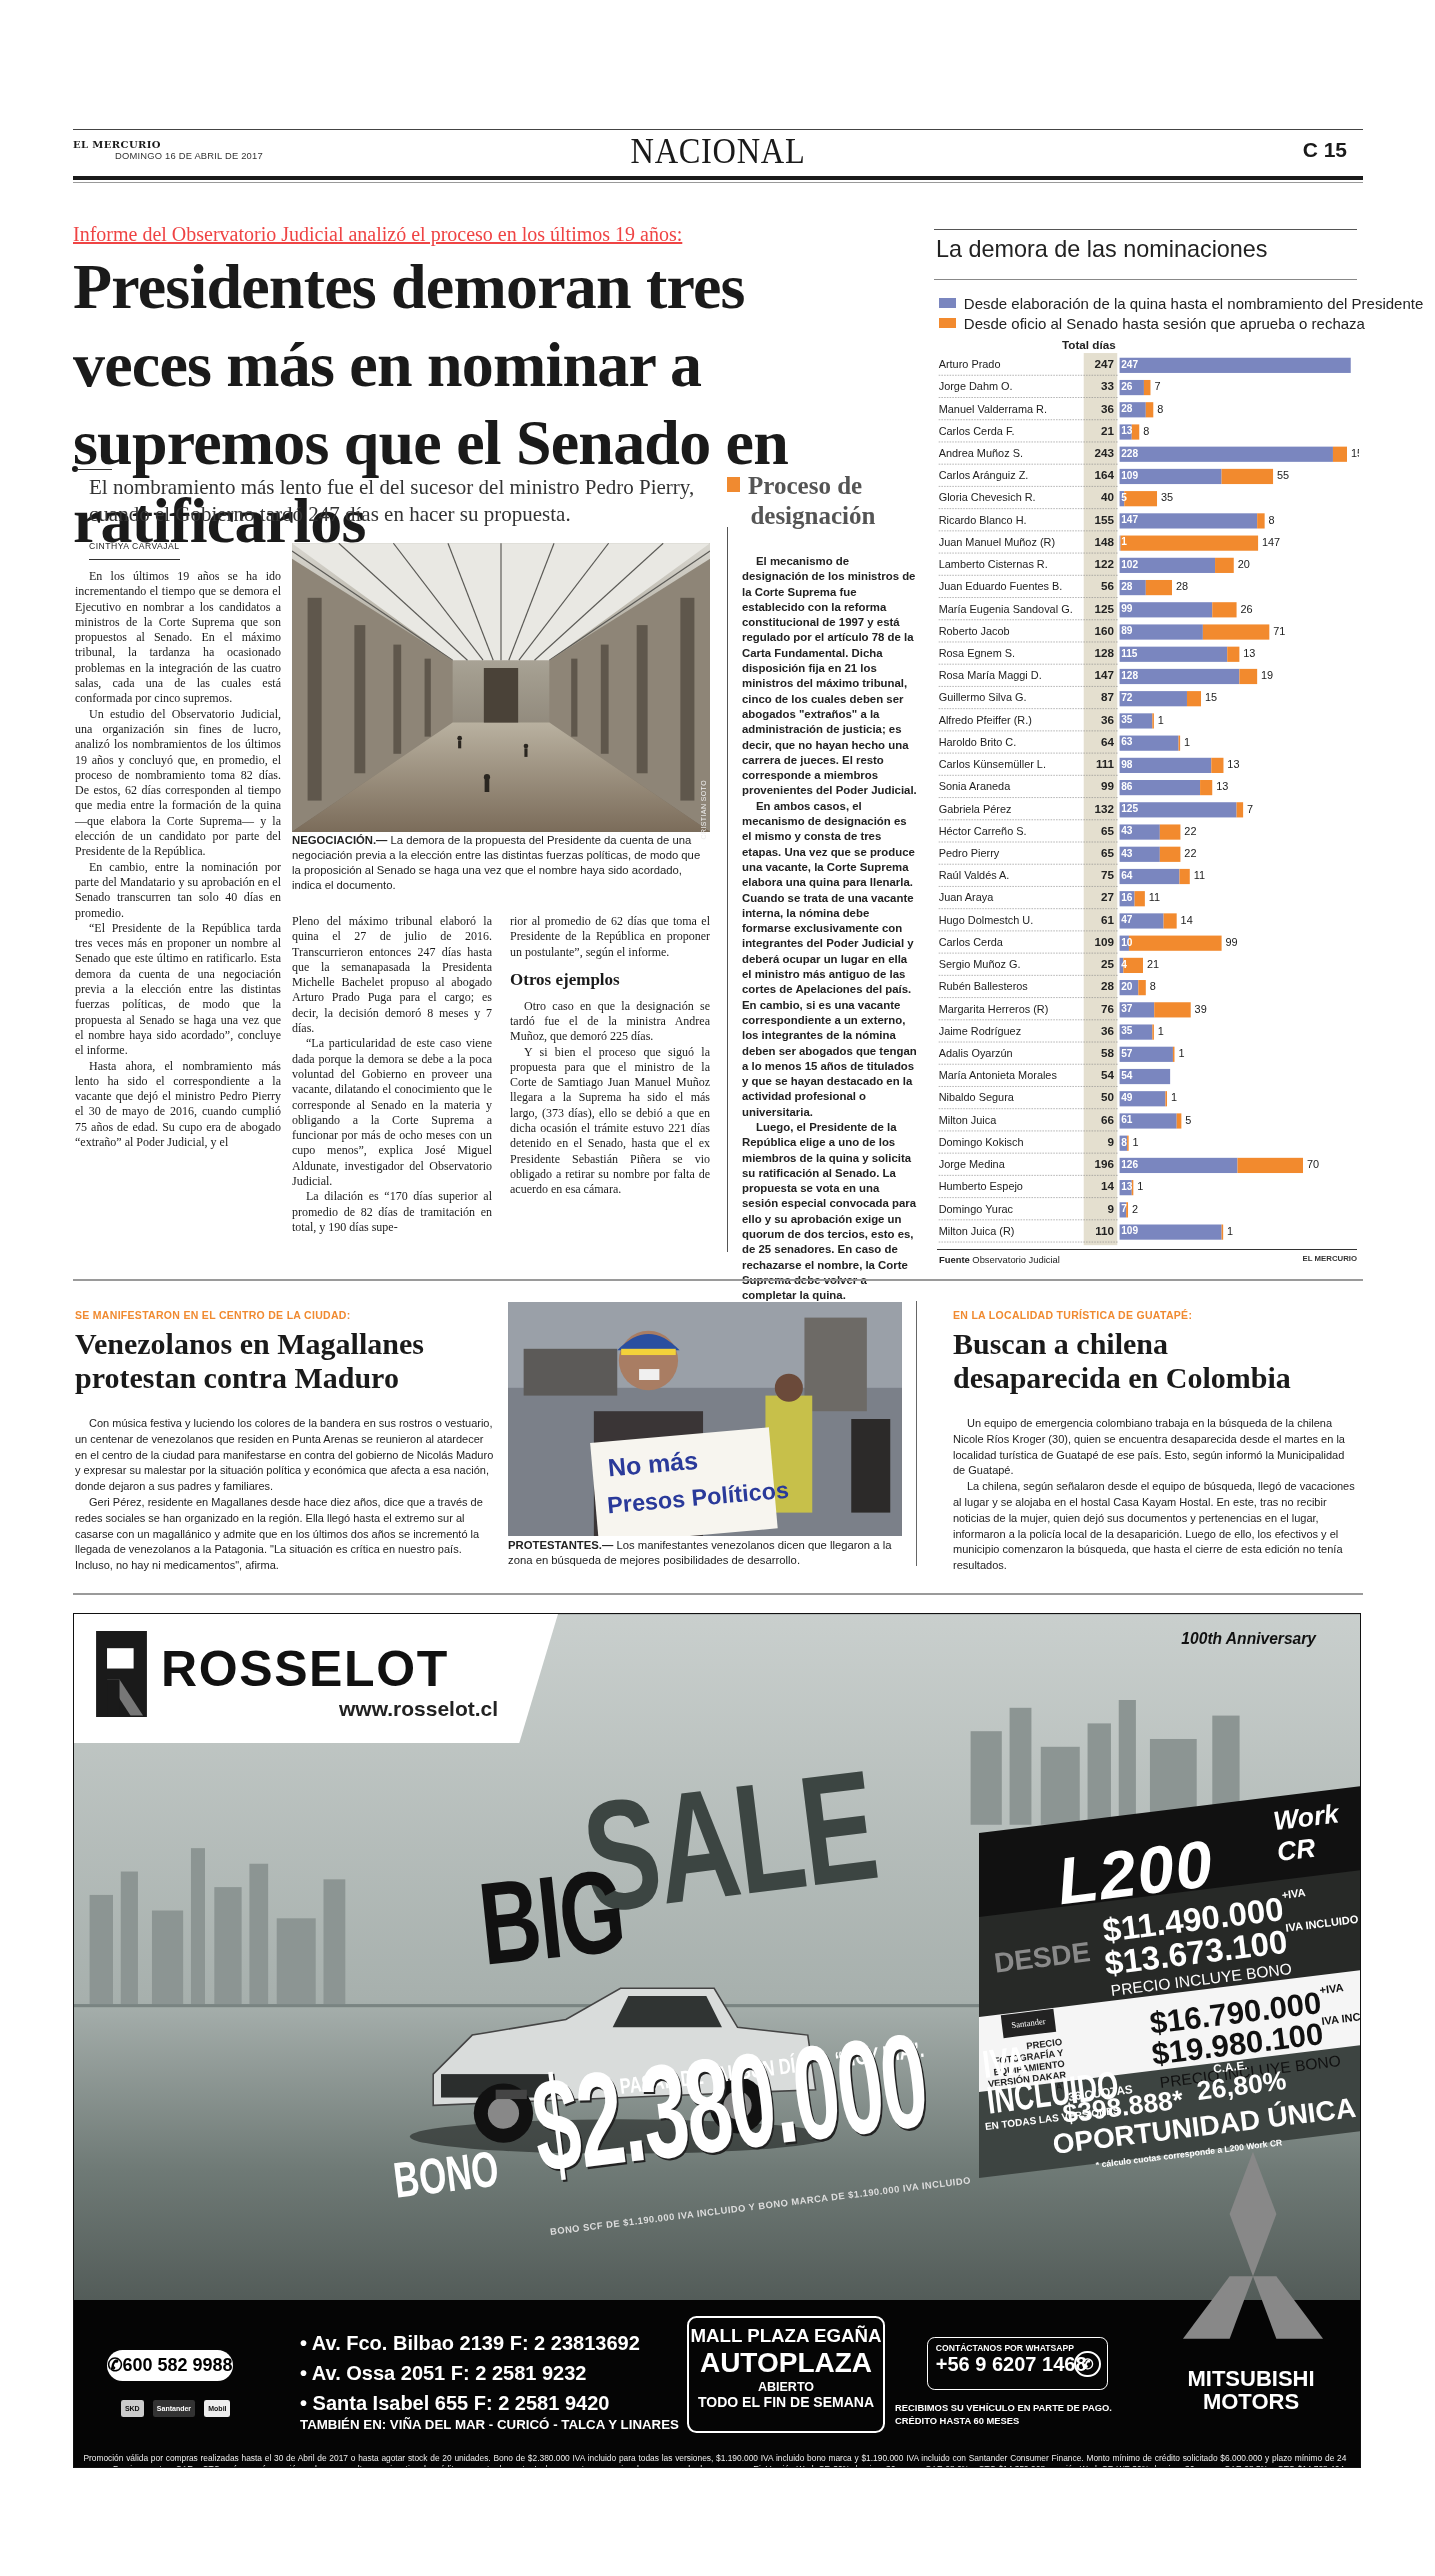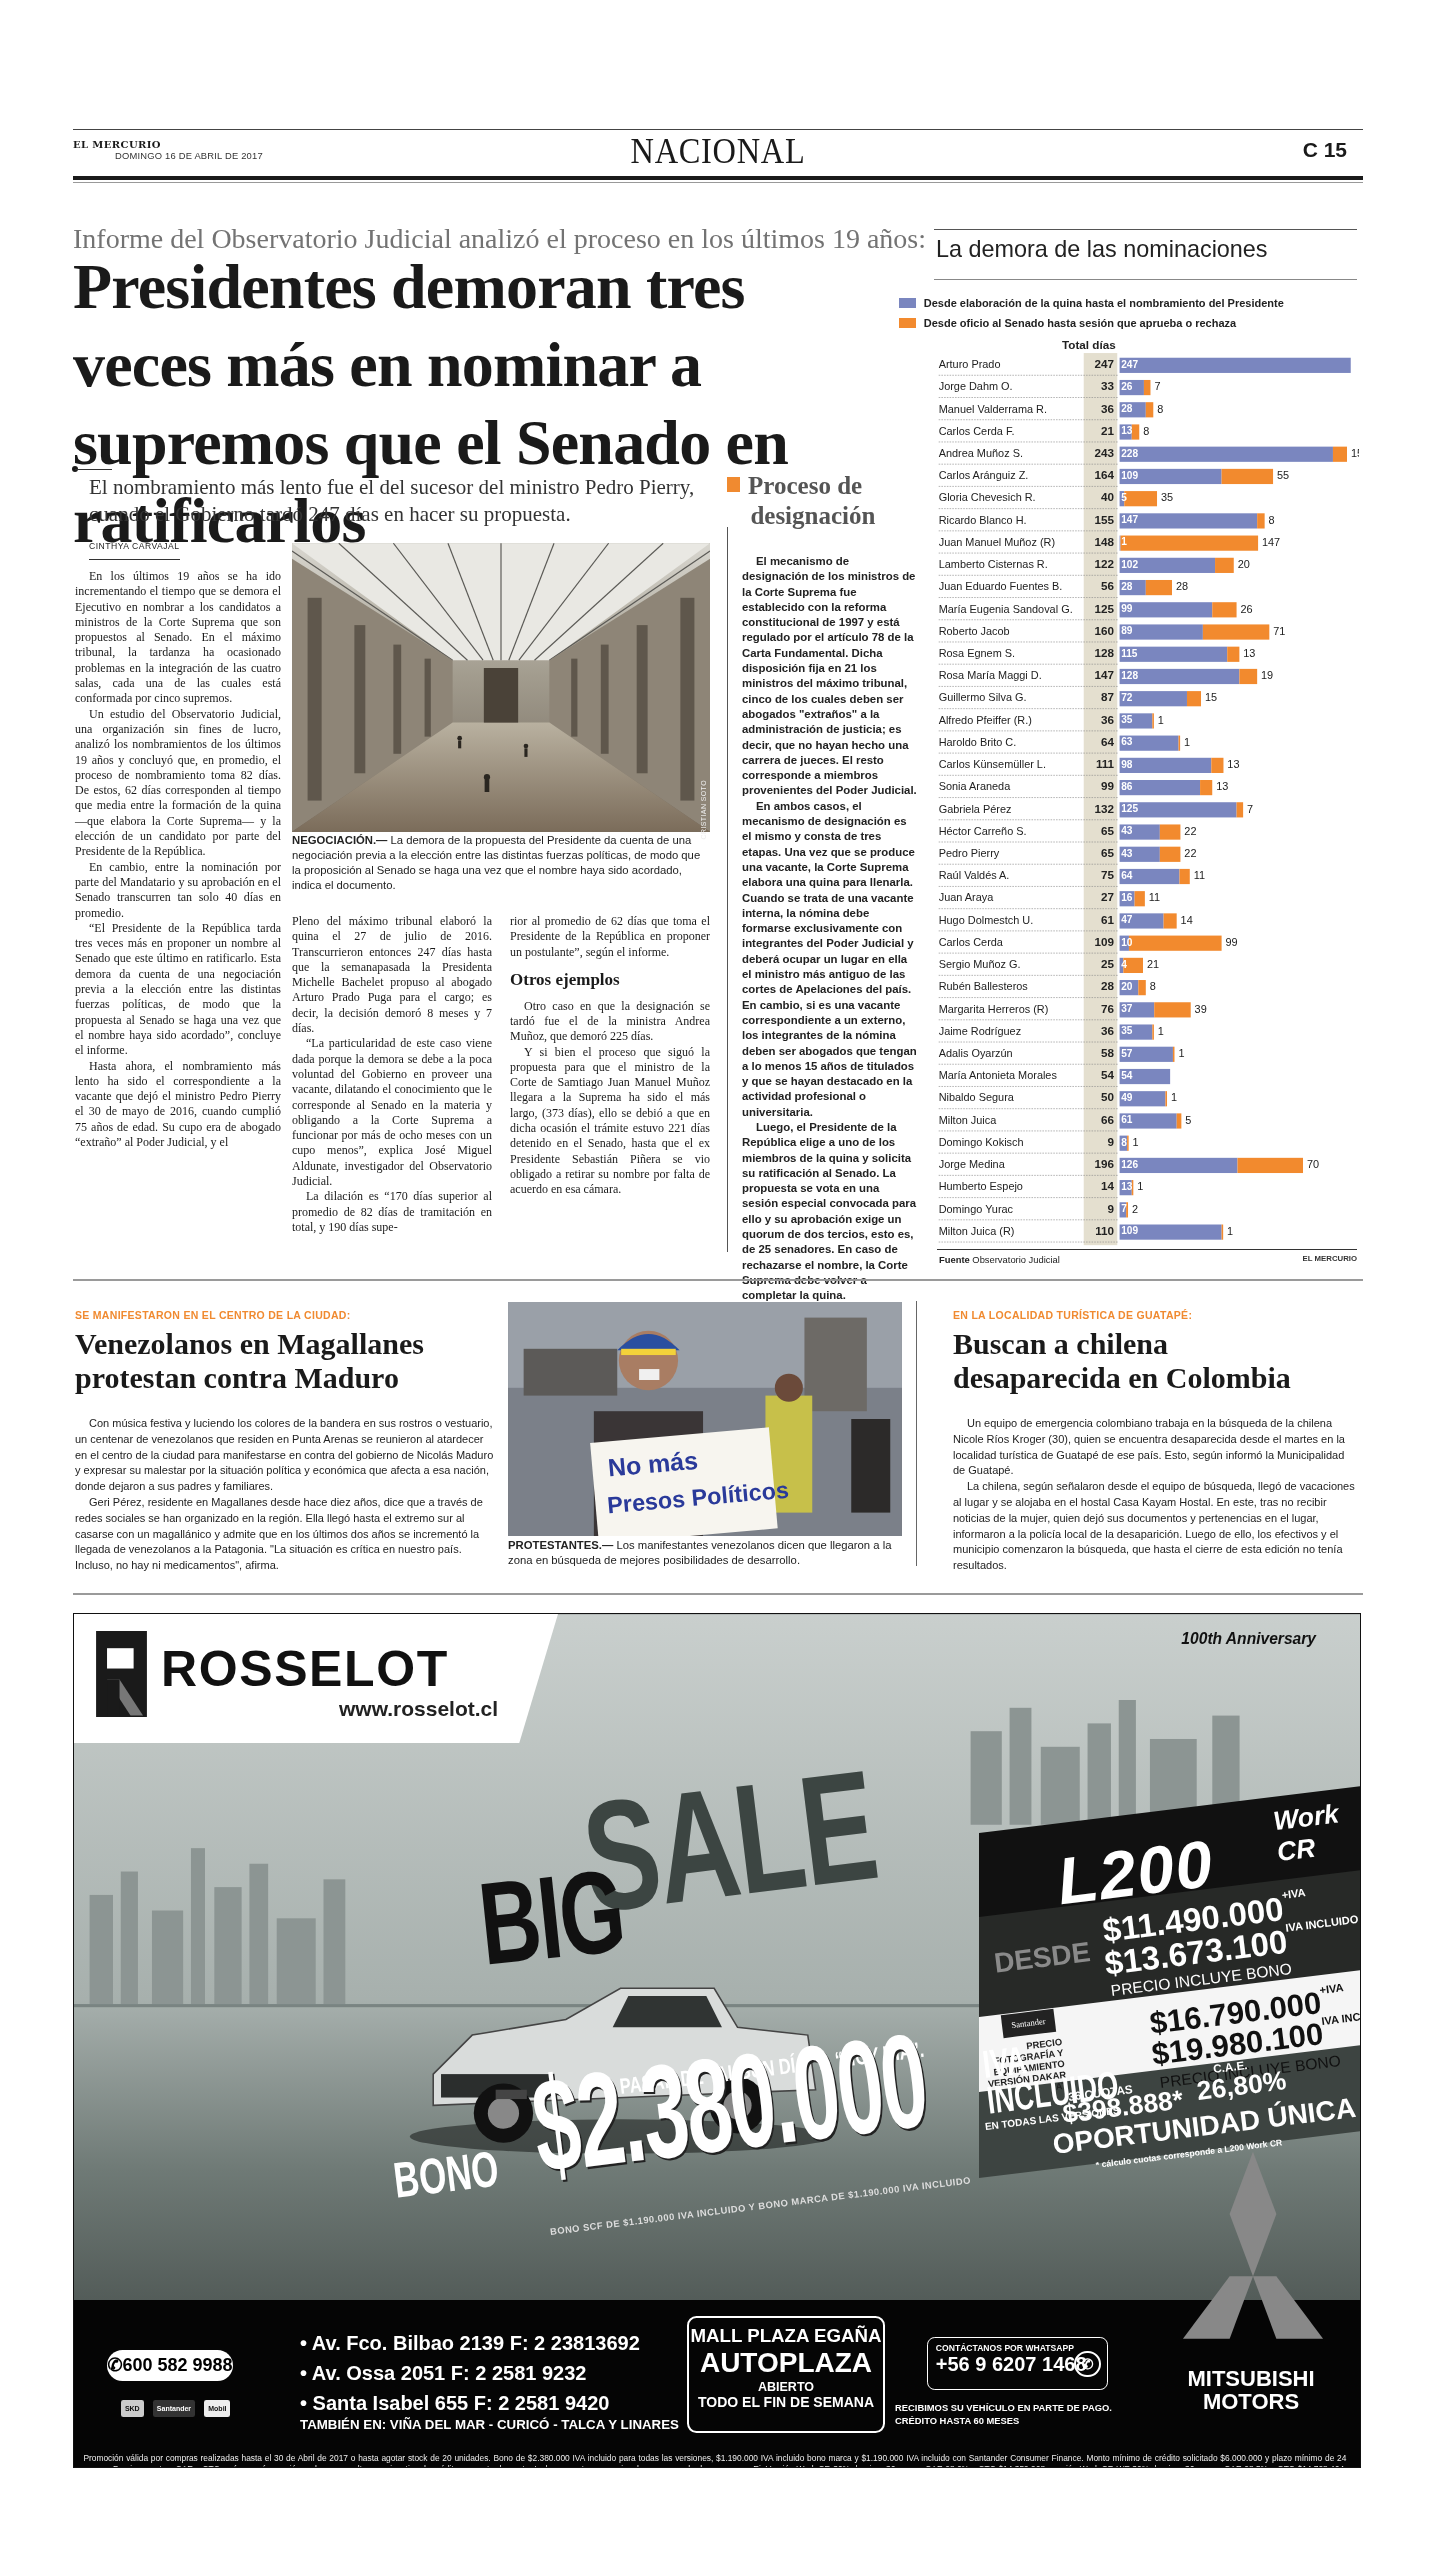--- a/index.html
+++ b/index.html
@@ -10,21 +10,21 @@
   .masthead { position: absolute; left: 73px; top: 129px; width: 1290px; height: 47px; border-top: 1.6px solid #444; }
   .mh-left { position: absolute; left: 0; top: 9.4px; }
   .mh-brand { font-family: "DejaVu Serif", serif; font-weight: bold; font-size: 10px; letter-spacing: 0.4px; }
   .mh-date { font-family: "Liberation Sans", sans-serif; font-size: 9.4px; color: #333; letter-spacing: 0.2px; padding-left: 42px; }
   .mh-section { position: absolute; left: 0; right: 0; top: 0px; text-align: center; font-family: "Liberation Serif", serif; font-size: 36px; letter-spacing: 0.8px; transform: scaleX(0.9); }
   .mh-page { position: absolute; right: 16px; top: 7.8px; font-family: "Liberation Sans", sans-serif; font-weight: bold; font-size: 21px; }
   .mh-rule { position: absolute; left: 73px; top: 176px; width: 1290px; height: 3.9px; background: #1a1a1a; }
   .mh-rule2 { position: absolute; left: 73px; top: 182px; width: 1290px; height: 0.8px; background: #999; }
 
   
-  .kicker { position: absolute; left: 73px; top: 223px; font-family: "Liberation Serif", serif; font-size: 28px; color: #737373; }
+  .kicker { position: absolute; left: 73px; top: 223px; font-family: "Liberation Serif", serif; font-size: 20px; color: #ef4444; text-decoration: underline; }
   .headline { position: absolute; left: 73px; top: 248px; width: 811px; font-family: "Liberation Serif", serif; font-size: 64px; line-height: 78px; color: #1a1a1a; letter-spacing: -0.8px; }
   .hl-rule { position: absolute; left: 75px; top: 469px; width: 37px; height: 0.8px; background: #333; }
   .hl-dot { position: absolute; left: 72px; top: 466px; width: 6.2px; height: 6.2px; border-radius: 50%; background: #1a1a1a; }
   .deck { position: absolute; left: 89px; top: 474px; width: 608px; font-family: "Liberation Serif", serif; font-size: 21px; line-height: 26.5px; color: #333; }
   .byline { position: absolute; left: 89px; top: 541px; font-family: "Liberation Sans", sans-serif; font-size: 8.6px; letter-spacing: 0.5px; color: #222; border-bottom: 0.8px solid #333; padding-bottom: 8px; }
 
   .col { position: absolute; font-family: "Liberation Serif", serif; font-size: 12px; line-height: 15.3px; text-align: justify; color: #1a1a1a; hyphens: auto; }
   .col p { text-indent: 14px; }
   .col1 { left: 75px; top: 569px; width: 206px; }
   .col2 { left: 292px; top: 914px; width: 200px; }
@@ -41,21 +41,21 @@
   .side-title { position: absolute; left: 727px; top: 471px; width: 187px; font-family: "Liberation Serif", serif; font-size: 25px; line-height: 30px; color: #555; font-weight: bold; }
   .side-title .sq { display: inline-block; width: 13.3px; height: 15.6px; background: #f08a30; margin-right: 7.8px; vertical-align: 1.6px; }
   .side-title .t2 { display: block; padding-left: 23.4px; }
   .side-body { position: absolute; left: 742px; top: 554px; width: 175px; font-family: "Liberation Sans", sans-serif; font-size: 11.4px; line-height: 15.3px; color: #222; font-weight: bold; }
   .side-body p { text-indent: 14px; }
 
   
   .chart-top-rule { position: absolute; left: 934px; top: 229px; width: 423px; height: 0.8px; background: #555; }
   .chart-title { position: absolute; left: 936px; top: 236px; font-family: "Liberation Sans", sans-serif; font-size: 23.4px; color: #222; }
   .chart-title-rule { position: absolute; left: 934px; top: 279px; width: 423px; height: 0.8px; background: #888; }
-  .legend { position: absolute; left: 899px; top: 293px; font-family: "Liberation Sans", sans-serif; font-size: 11px; color: #222; font-weight: bold; }
+  .legend { position: absolute; left: 939px; top: 293px; font-family: "Liberation Sans", sans-serif; font-size: 15px; color: #222; }
   .legend-row { display: flex; align-items: center; height: 20px; }
   .legend-sw { width: 17px; height: 10px; margin-right: 7.8px; }
   .total-hdr { position: absolute; left: 1062px; top: 338px; font-family: "Liberation Sans", sans-serif; font-weight: bold; font-size: 11.7px; color: #222; }
   #chart-svg { position: absolute; left: 934px; top: 353px; }
   .chart-bottom-rule { position: absolute; left: 937px; top: 1249px; width: 420px; height: 0.8px; background: #333; }
   .fuente { position: absolute; left: 939px; top: 1254px; font-family: "Liberation Sans", sans-serif; font-size: 9.4px; color: #222; }
   .fuente b { font-weight: bold; }
   .elmerc-credit { position: absolute; right: 78px; top: 1254px; font-family: "Liberation Sans", sans-serif; font-size: 7.8px; font-weight: bold; color: #333; }
 
   .sep-rule { position: absolute; left: 73px; top: 1279px; width: 1290px; height: 1.6px; background: #9a9a9a; }

